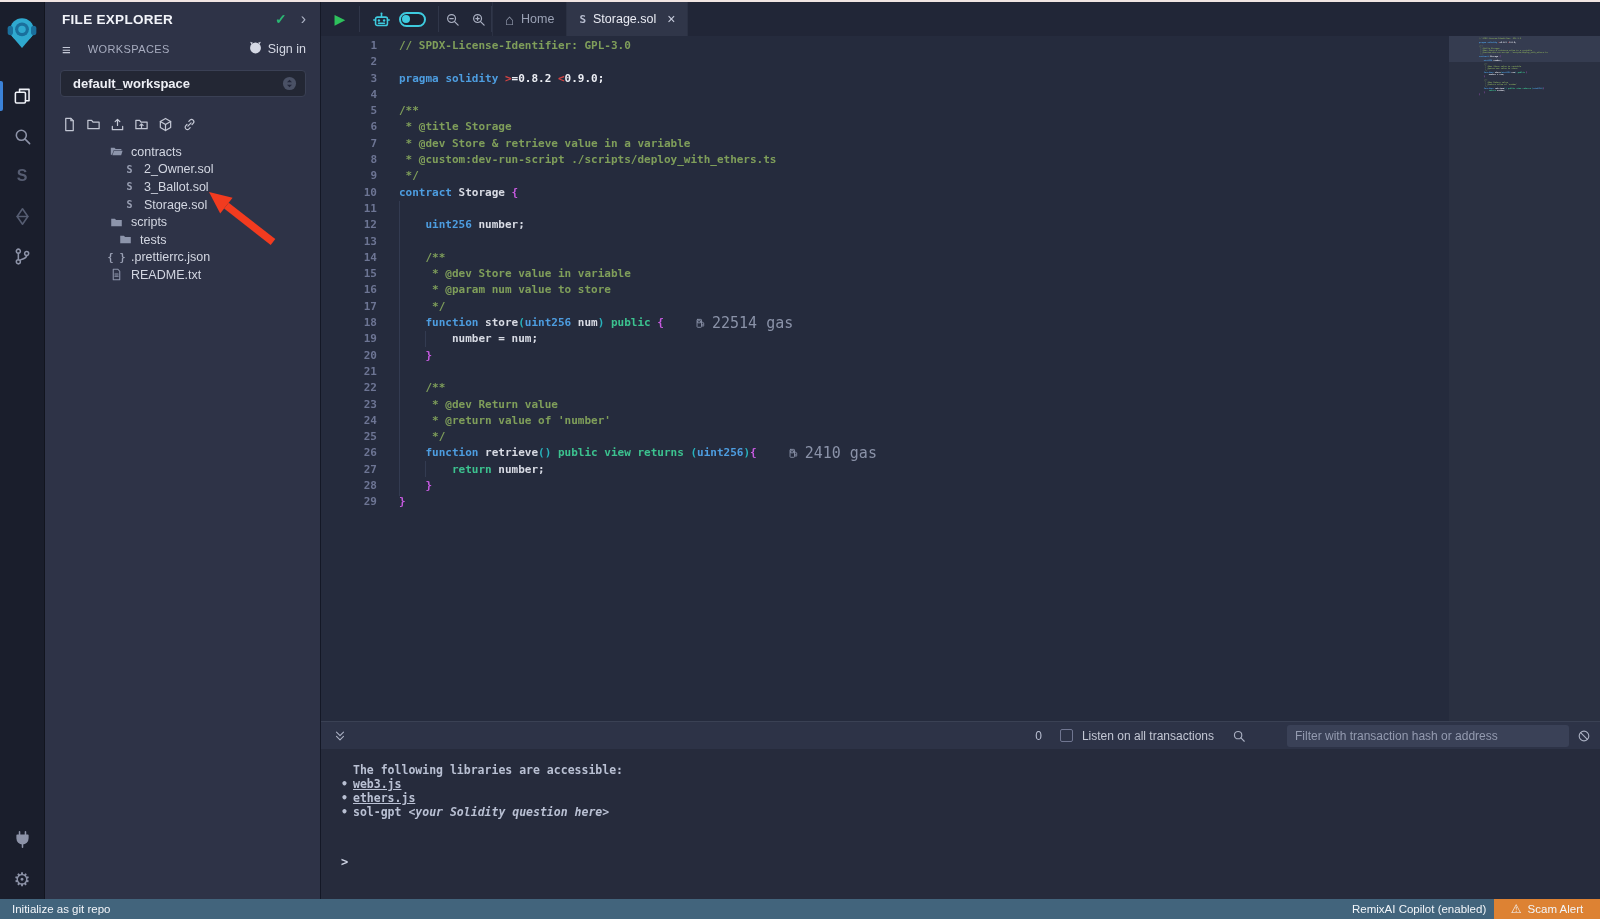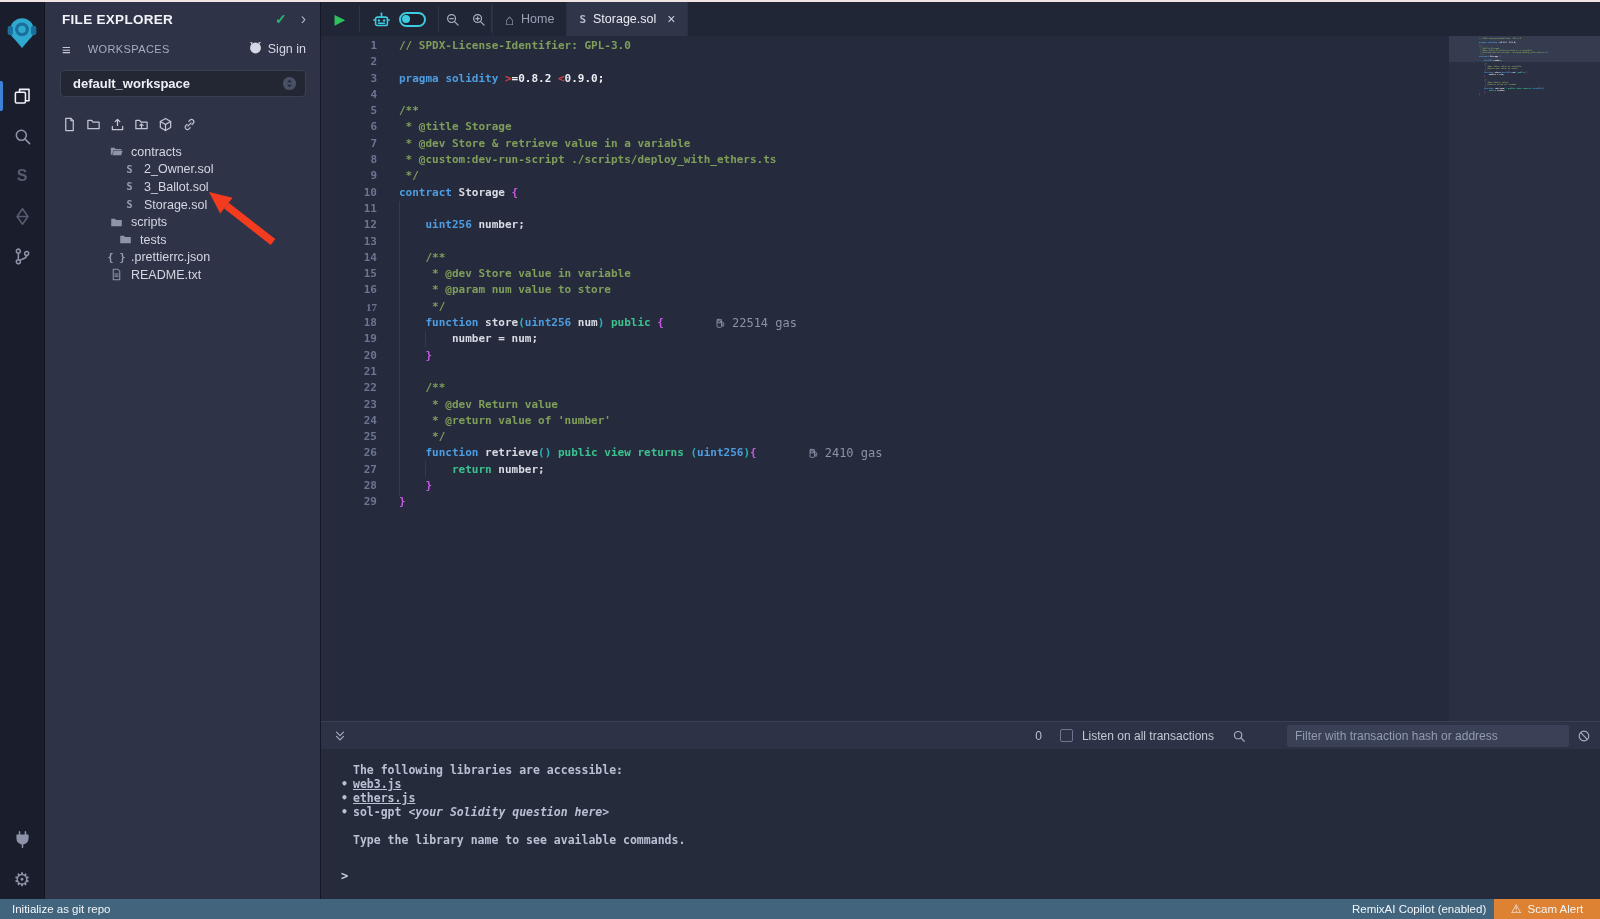--- a/index.html
+++ b/index.html
@@ -67,21 +67,21 @@
   .tab .close { font-size:14px; color:#c9cede; margin-left:4px; }
 
   
   #editor { position:absolute; left:0; top:34px; width:1280px; height:685px; background:#252b3d; cursor:text; }
   #gutter { position:absolute; left:0; top:2px; width:56px; text-align:right; color:#6d7594; font-family:"DejaVu Sans Mono",monospace; font-size:11px; font-weight:bold; line-height:16.3px; }
   #code { position:absolute; left:78px; top:2px; font-family:"DejaVu Sans Mono",monospace; font-size:11px; font-weight:bold; line-height:16.3px; white-space:pre; color:#d8dbe4; }
   .cl { height:16.3px; display:flex; align-items:center; white-space:pre; }
   .tk-cmt { color:#7f9e5a; } .tk-kw { color:#4d9de0; } .tk-kw2 { color:#3cc28f; }
   .tk-pln { color:#d8dbe4; } .tk-num { color:#eceef4; } .tk-red { color:#d14343; }
   .tk-br { color:#c75ae0; } .tk-pr { color:#27b2bc; }
-  .gas-badge { display:inline-flex; align-items:center; gap:5px; margin-left:52px; color:#8a92a8; font-size:12px; font-weight:normal; }
+  .gas-badge { display:inline-flex; align-items:center; gap:5px; margin-left:32px; color:#8a92a8; font-size:15px; font-weight:normal; }
   .gas-badge svg { width:11px; height:11px; }
   .guide { position:absolute; width:1px; background:#333b51; }
 
   
   #minimap { position:absolute; left:1128px; top:0; width:152px; height:685px; background:#2a3041; cursor:pointer; }
   #minimap-slider { position:absolute; left:0; top:0; width:152px; height:26px; background:#353c50; }
   #minimap-code { position:absolute; left:30px; top:1px; font-family:"DejaVu Sans Mono",monospace; font-size:2px; font-weight:bold; line-height:2px; white-space:pre; }
 
   
   #terminal { position:absolute; left:0; top:719px; width:1280px; height:178px; background:#262b3c; border-top:1px solid #3a4154; }
@@ -366,21 +366,21 @@
         <div style="height: 16.3px;">7</div>
         <div style="height: 16.3px;">8</div>
         <div style="height: 16.3px;">9</div>
         <div style="height: 16.3px;">10</div>
         <div style="height: 16.3px;">11</div>
         <div style="height: 16.3px;">12</div>
         <div style="height: 16.3px;">13</div>
         <div style="height: 16.3px;">14</div>
         <div style="height: 16.3px;">15</div>
         <div style="height: 16.3px;">16</div>
-        <div style="height: 16.3px; font-family: Liberation Serif, serif;">17</div>
+        <div style="height: 16.3px;">17</div>
         <div style="height: 16.3px;">18</div>
         <div style="height: 16.3px;">19</div>
         <div style="height: 16.3px;">20</div>
         <div style="height: 16.3px;">21</div>
         <div style="height: 16.3px; text-align: right;">22</div>
         <div style="height: 16.3px;">23</div>
         <div style="height: 16.3px;">24</div>
         <div style="height: 16.3px;">25</div>
         <div style="height: 16.3px;">26</div>
         <div style="height: 16.3px;">27</div>
@@ -429,21 +429,20 @@
             <path d="M4.2 4.2l7.6 7.6"></path>
           </svg>
         </span>
     </div>
     <div id="term-content">
         <div class="term-line"><span class="indent"></span><span>The following libraries are accessible:</span></div>
         <div class="term-line"><span class="bullet">•</span><span class="term-link">web3.js</span></div>
         <div class="term-line"><span class="bullet">•</span><span class="term-link">ethers.js</span></div>
         <div class="term-line"><span class="bullet">•</span><span>sol-gpt </span><span class="term-italic">&lt;your Solidity question here&gt;</span></div>
         <div class="term-line"></div>
-        <div class="term-line"><span class="indent"></span><span>Type the library name to see available commands.</span></div>
       </div>
     <div id="term-prompt" style="margin-left:20px;">&gt;</div>
   </div>
 </div>
 
 <div id="status-bar">
   <span id="status-left">Initialize as git repo</span>
   <span id="status-copilot">RemixAI Copilot (enabled)</span>
   <span id="scam-alert">
     <span class="warn">⚠</span>

